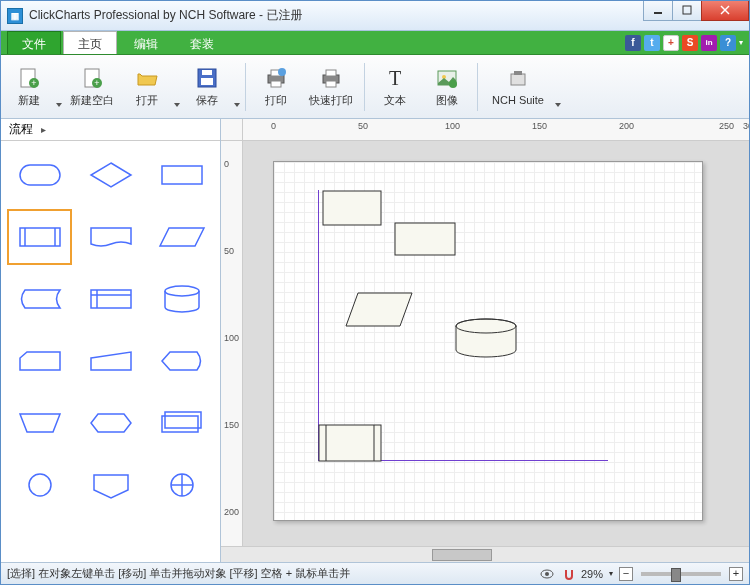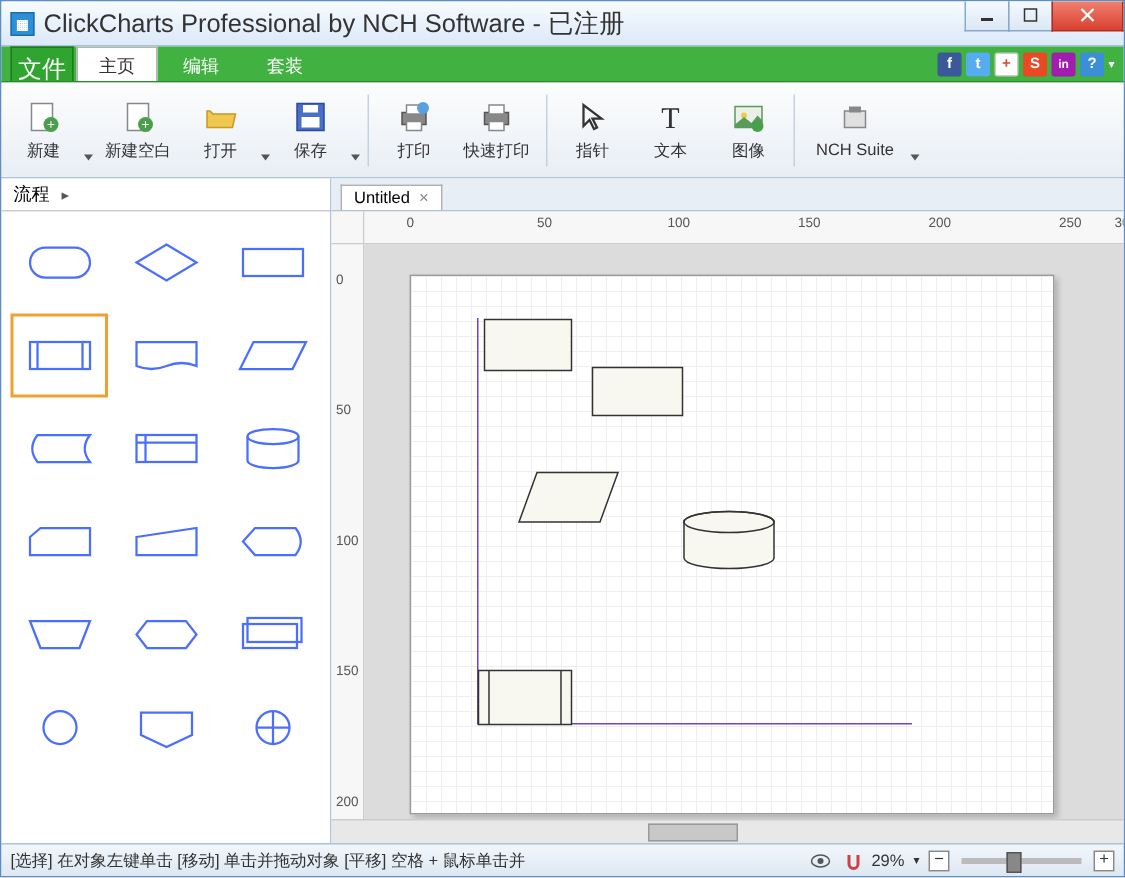--- a/index.html
+++ b/index.html
@@ -1,26 +1,26 @@
 <!DOCTYPE html>
 <html><head>
 <meta charset="utf-8">
 <style>
 * { box-sizing: border-box; margin: 0; padding: 0; }
 body { font-family: "Microsoft YaHei", Tahoma, sans-serif; font-size: 12px; background: #fff; overflow: hidden; width: 750px; height: 585px; }
 .window { width: 750px; height: 585px; border: 1px solid #5a8ec7; display: flex; flex-direction: column; background: linear-gradient(#eaf3fb,#d7e8f7); }
 .titlebar { height: 30px; display: flex; align-items: center; padding: 0 0 0 6px; background: linear-gradient(#f7fbff,#dce9f7); border-bottom: 1px solid #a8c3df; }
 .titlebar .app-icon { width: 16px; height: 16px; background: #2d8fd6; border: 1px solid #1a6fa8; margin-right: 6px; display: flex; align-items: center; justify-content: center; color: #fff; font-size: 9px; font-weight: bold; }
-.titlebar .title { flex: 1; color: #333; font-size: 17px; }
+.titlebar .title { flex: 1; color: #333; font-size: 12px; }
 .winbtns { display: flex; height: 20px; margin-top: -10px; }
 .winbtn { width: 30px; height: 20px; border: 1px solid #8aa9c7; border-top: none; margin-left: -1px; display: flex; align-items: center; justify-content: center; background: linear-gradient(#f5f9fd,#dbe8f5); }
 .winbtn.close { width: 48px; background: linear-gradient(#f08070,#d9402f); border-color: #a83020; }
 .winbtn svg { display: block; }
 .menubar { height: 24px; display: flex; align-items: stretch; background: #41b141; padding-left: 6px; border-bottom: 1px solid #2e8a2e; }
-.menubar .file-tab { background: #2fa52f; color: #fff; padding: 4px 4px; font-size: 16px; border: 1px solid #1e7a1e; border-bottom: none; }
+.menubar .file-tab { background: #2fa52f; color: #fff; padding: 4px 14px; font-size: 12px; border: 1px solid #1e7a1e; border-bottom: none; }
 .menubar .tab { background: #fff; color: #333; padding: 4px 14px; border: 1px solid #b5b5b5; border-bottom: none; margin-left: 2px; }
 .menubar .tab.inactive { background: transparent; border-color: transparent; color: #fff; }
 .menubar .spacer { flex: 1; }
 .menubar .social { display: flex; align-items: center; gap: 3px; padding-right: 6px; }
 .sbtn { width: 16px; height: 16px; border-radius: 2px; display: flex; align-items: center; justify-content: center; color: #fff; font-size: 10px; font-weight: bold; }
 .toolbar { height: 64px; background: linear-gradient(#fdfdfd,#e8eef5); border-bottom: 1px solid #b0c4d8; display: flex; align-items: center; padding: 0 2px; }
 .tbtn { display: flex; flex-direction: column; align-items: center; justify-content: center; gap: 3px; padding: 4px 6px; min-width: 52px; height: 58px; border: 1px solid transparent; }
 .tbtn .ico { width: 24px; height: 24px; display: flex; align-items: center; justify-content: center; }
 .tbtn .lbl { font-size: 11px; color: #333; white-space: nowrap; }
 .dd { width: 8px; height: 56px; display: flex; align-items: flex-end; justify-content: center; padding-bottom: 8px; }
@@ -165,28 +165,20 @@
             <rect x="7" y="4" width="10" height="6" fill="#fff" stroke="#888"></rect>
             <rect x="7" y="15" width="10" height="6" fill="#fff" stroke="#888"></rect>
           </svg>
         </div>
         <div class="lbl">快速打印</div>
       </div>
     <div class="sep"></div>
     <div class="tbtn">
         <div class="ico">
           <svg width="24" height="24">
-            <path d="M6 4 L6 18 L10 14 L13 20 L15 19 L12 13 L18 13 Z" fill="none" stroke="#333" stroke-width="1.5"></path>
-          </svg>
-        </div>
-        <div class="lbl">指针</div>
-      </div>
-    <div class="tbtn">
-        <div class="ico">
-          <svg width="24" height="24">
             <text x="12" y="19" text-anchor="middle" font-family="serif" font-size="20" fill="#333">T</text>
           </svg>
         </div>
         <div class="lbl">文本</div>
       </div>
     <div class="tbtn">
         <div class="ico">
           <svg width="24" height="24">
             <rect x="3" y="5" width="18" height="14" fill="#e8f0e8" stroke="#5a9a5a"></rect>
             <circle cx="9" cy="11" r="2" fill="#f0c850"></circle>
@@ -308,35 +300,29 @@
             <svg width="50" height="30">
               <circle cx="25" cy="15" r="11"></circle>
               <line x1="14" y1="15" x2="36" y2="15"></line>
               <line x1="25" y1="4" x2="25" y2="26"></line>
             </svg>
           </div>
       </div>
     </div>
 
     <div class="canvaswrap">
-      <div class="doctabs">
-        <div class="doctab">
-            <span>Untitled</span>
-            <span class="x">×</span>
-          </div>
-      </div>
       <div class="rulers-canvas">
         <div class="corner"></div>
         <div class="ruler-h">
           <span style="left:28px">0</span>
             <span style="left:115px">50</span>
             <span style="left:202px">100</span>
             <span style="left:289px">150</span>
             <span style="left:376px">200</span>
-            <span style="left:463px">250</span>
+            <span style="left:476px">250</span>
             <span style="left:500px">30</span>
         </div>
         <div class="ruler-v">
           <span style="top:18px">0</span>
             <span style="top:105px">50</span>
             <span style="top:192px">100</span>
             <span style="top:279px">150</span>
             <span style="top:366px">200</span>
         </div>
         <div class="canvas-scroll">

